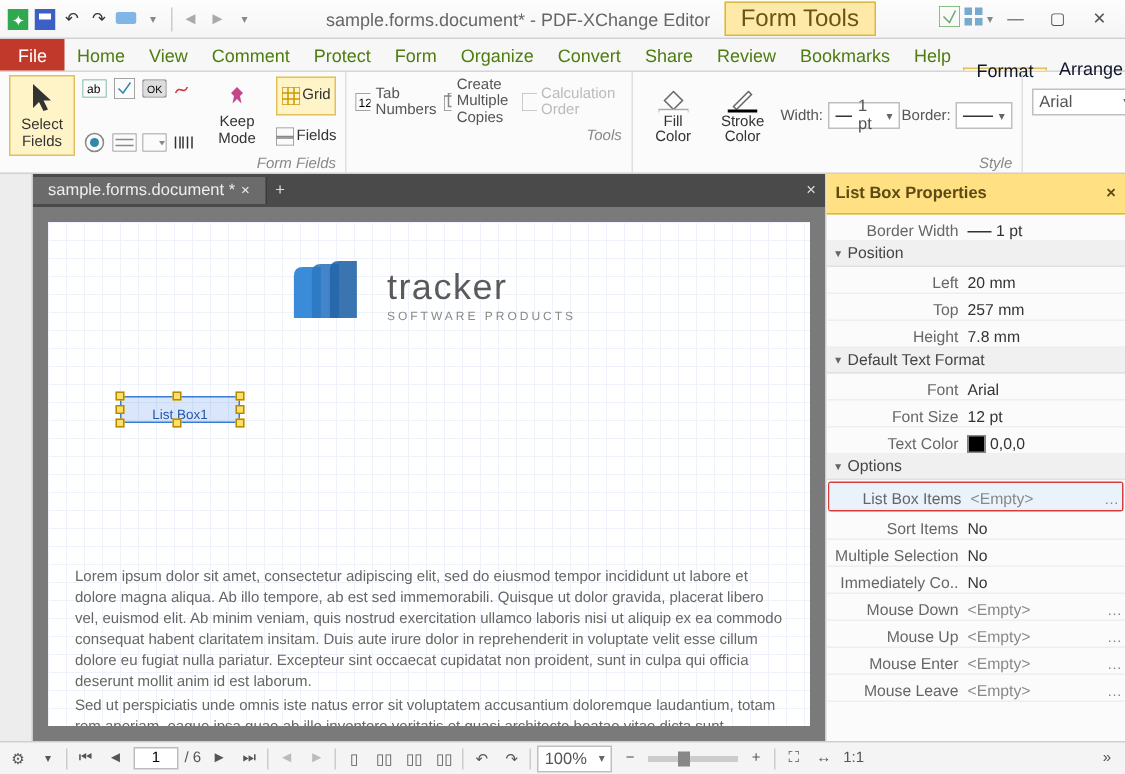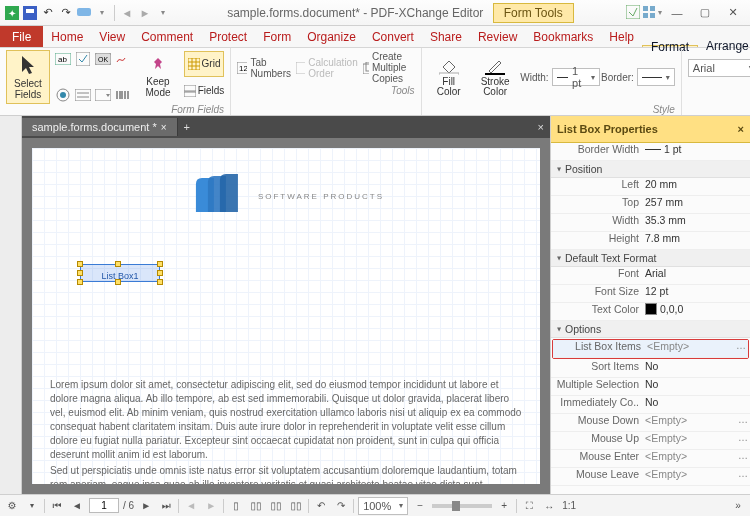--- a/index.html
+++ b/index.html
@@ -5,26 +5,26 @@
 * { box-sizing: border-box; margin: 0; padding: 0; font-family: 'Segoe UI', Tahoma, sans-serif; }
 body { width: 750px; height: 516px; overflow: hidden; background: #fff; font-size: 11px; color: #333; }
 
 
 .titlebar { height: 26px; background: linear-gradient(#fdfdfd,#f5f5f5); display: flex; align-items: center; border-bottom: 1px solid #d0d0d0; }
 .qat { display: flex; gap: 2px; padding: 0 4px; align-items: center; }
 .qat .qicon { width: 16px; height: 16px; display: flex; align-items: center; justify-content: center; cursor: pointer; }
 .title-text { flex: 1; text-align: center; font-size: 12px; color: #666; }
 .title-right { display: flex; align-items: center; gap: 2px; padding-right: 4px; }
 .winbtn { width: 26px; height: 20px; display: flex; align-items: center; justify-content: center; cursor: pointer; color: #555; }
-.formtools-tab { background: #ffe9a8; border: 1px solid #d8b93e; padding: 2px 10px; font-size: 12px; color: #6b5412; margin-left: 6px; }
+.formtools-tab { background: #ffe9a8; border: 1px solid #d8b93e; padding: 2px 10px; font-size: 16px; color: #6b5412; margin-left: 6px; }
 
 
 .menurow { height: 22px; background: #f7f7f7; display: flex; align-items: stretch; border-bottom: 1px solid #d6d6d6; }
 .file-tab { background: #c0392b; color: #fff; padding: 0 12px; display: flex; align-items: center; font-size: 12px; cursor: pointer; }
-.menu-tab { padding: 0 8px; display: flex; align-items: center; font-size: 12px; color: #b91c1c; cursor: pointer; }
+.menu-tab { padding: 0 8px; display: flex; align-items: center; font-size: 12px; color: #4d7c0f; cursor: pointer; }
 .menu-tab.active { background: #fff3c8; border: 1px solid #e0c15a; border-bottom: none; color: #7a5f14; }
 .menu-tab.gold { color: #0f172a; margin-top: 19px; }
 
 
 .ribbon { height: 68px; background: #fbfbfb; border-bottom: 1px solid #cfcfcf; display: flex; }
 .rgroup { border-right: 1px solid #e0e0e0; padding: 2px 6px 0 6px; display: flex; flex-direction: column; }
 .rgroup .gbody { flex: 1; display: flex; align-items: center; gap: 4px; }
 .rgroup .glabel { text-align: right; font-size: 10px; color: #888; padding-bottom: 19px; font-style: italic; }
 .bigbtn { display: flex; flex-direction: column; align-items: center; justify-content: center; width: 44px; height: 54px; cursor: pointer; font-size: 10px; gap: 2px; }
 .bigbtn.sel { background: #fff3c8; border: 1px solid #e0c15a; }
@@ -49,21 +49,21 @@
 .logo .txt { font-size: 24px; color: #5a5a5a; letter-spacing: 1px; }
 .logo .sub { font-size: 8px; color: #888; letter-spacing: 2px; }
 .listbox-field { position: absolute; top: 116px; left: 48px; width: 80px; height: 18px; border: 1px solid #3a7bd5; background: rgba(70,130,230,.2); display: flex; align-items: flex-end; justify-content: center; font-size: 9px; color: #2256a8; }
 .sel-handle { position: absolute; width: 6px; height: 6px; background: #ffe066; border: 1px solid #b58900; }
 .lorem { position: absolute; left: 18px; right: 18px; font-size: 10px; color: #666; line-height: 1.4; }
 
 
 .props { width: 200px; border-left: 1px solid #cfcfcf; background: #fbfbfb; display: flex; flex-direction: column; }
 .props-head { background: #ffe083; border-bottom: 1px solid #d8b93e; padding: 7px 6px; font-size: 11px; font-weight: bold; color: #5b4a12; display: flex; align-items: center; }
 .props-body { flex: 1; overflow-y: auto; font-size: 11px; }
-.prow { display: flex; border-bottom: 1px solid #eee; height: 18px; align-items: flex-start; }
+.prow { display: flex; border-bottom: 1px solid #eee; height: 18px; align-items: flex-end; }
 .prow .plabel { width: 94px; text-align: right; padding-right: 6px; color: #666; font-size: 10.5px; white-space: nowrap; overflow: hidden; }
 .prow .pval { flex: 1; color: #333; font-size: 10.5px; display: flex; align-items: center; gap: 3px; }
 .prow .pmore { width: 14px; color: #888; font-size: 10px; text-align: center; cursor: pointer; }
 .psection { background: #f0f0f0; padding: 2px 6px; font-size: 10.5px; color: #444; display: flex; align-items: center; gap: 4px; border-bottom: 1px solid #e0e0e0; }
 .psection::before { content: '▸'; font-size: 8px; color: #666; transform: rotate(90deg); display: inline-block; }
 .highlight-row { border: 1.5px solid #d83b3b; border-radius: 2px; margin: 1px; }
 
 
 .statusbar { height: 22px; background: #f4f4f4; border-top: 1px solid #cfcfcf; display: flex; align-items: center; font-size: 10px; color: #555; gap: 4px; padding: 0 4px; }
 .statusbar .sicon { width: 16px; height: 16px; display: flex; align-items: center; justify-content: center; cursor: pointer; }
@@ -249,32 +249,32 @@
   <div class="rgroup">
     <div class="gbody">
       <div class="stack">
         <div class="row">
             <svg width="14" height="12">
               <rect width="14" height="12" fill="none" stroke="#888"></rect>
               <text x="2" y="9" font-size="8">12</text>
             </svg>
             <span>Tab Numbers</span>
           </div>
-        <div class="row" style="color:#bbb">
-            <svg width="14" height="12">
-              <rect width="14" height="12" fill="none" stroke="#bbb"></rect>
-            </svg>
-            <span>Calculation Order</span>
-          </div>
         <div class="row">
             <svg width="14" height="12">
               <rect x="0" y="2" width="10" height="10" fill="none" stroke="#888"></rect>
               <rect x="3" y="0" width="10" height="9" fill="none" stroke="#888"></rect>
             </svg>
             <span>Create Multiple Copies</span>
+          </div>
+        <div class="row" style="color:#bbb">
+            <svg width="14" height="12">
+              <rect width="14" height="12" fill="none" stroke="#bbb"></rect>
+            </svg>
+            <span>Calculation Order</span>
           </div>
       </div>
     </div>
     <div class="glabel">Tools</div>
   </div>
 
   <div class="rgroup">
     <div class="gbody">
       <div class="bigbtn">
           <svg width="20" height="18">
@@ -367,20 +367,21 @@
     </div>
     <div class="canvas-outer">
       <div class="page">
         <div class="logo">
           <svg class="mark" viewBox="0 0 60 48">
             <path d="M8 40 L8 12 Q8 6 14 6 L26 6 L26 40 Z" fill="#3a8bd8"></path>
             <path d="M20 40 L20 10 Q20 4 26 4 L38 4 L38 40 Z" fill="#2f78c2" opacity="0.9"></path>
             <path d="M32 40 L32 8 Q32 2 38 2 L50 2 L50 40 Z" fill="#2566a8" opacity="0.9"></path>
           </svg>
           <div>
+            <div class="txt">tracker</div>
             <div class="sub">SOFTWARE PRODUCTS</div>
           </div>
         </div>
         <div class="listbox-field">
           <span>List Box1</span>
         </div>
         <div class="sel-handle" style="top:113px;left:45px"></div>
         <div class="sel-handle" style="top:113px;left:83px"></div>
         <div class="sel-handle" style="top:113px;left:125px"></div>
         <div class="sel-handle" style="top:122px;left:45px"></div>
@@ -409,24 +410,20 @@
           </div>
         </div>
       <div class="psection">Position</div>
       <div class="prow">
           <div class="plabel">Left</div>
           <div class="pval">20 mm</div>
         </div>
       <div class="prow">
           <div class="plabel">Top</div>
           <div class="pval">257 mm</div>
-        </div>
-      <div class="prow">
-          <div class="plabel">Width</div>
-          <div class="pval">35.3 mm</div>
         </div>
       <div class="prow">
           <div class="plabel">Height</div>
           <div class="pval">7.8 mm</div>
         </div>
       <div class="psection">Default Text Format</div>
       <div class="prow">
           <div class="plabel">Font</div>
           <div class="pval">Arial</div>
         </div>

